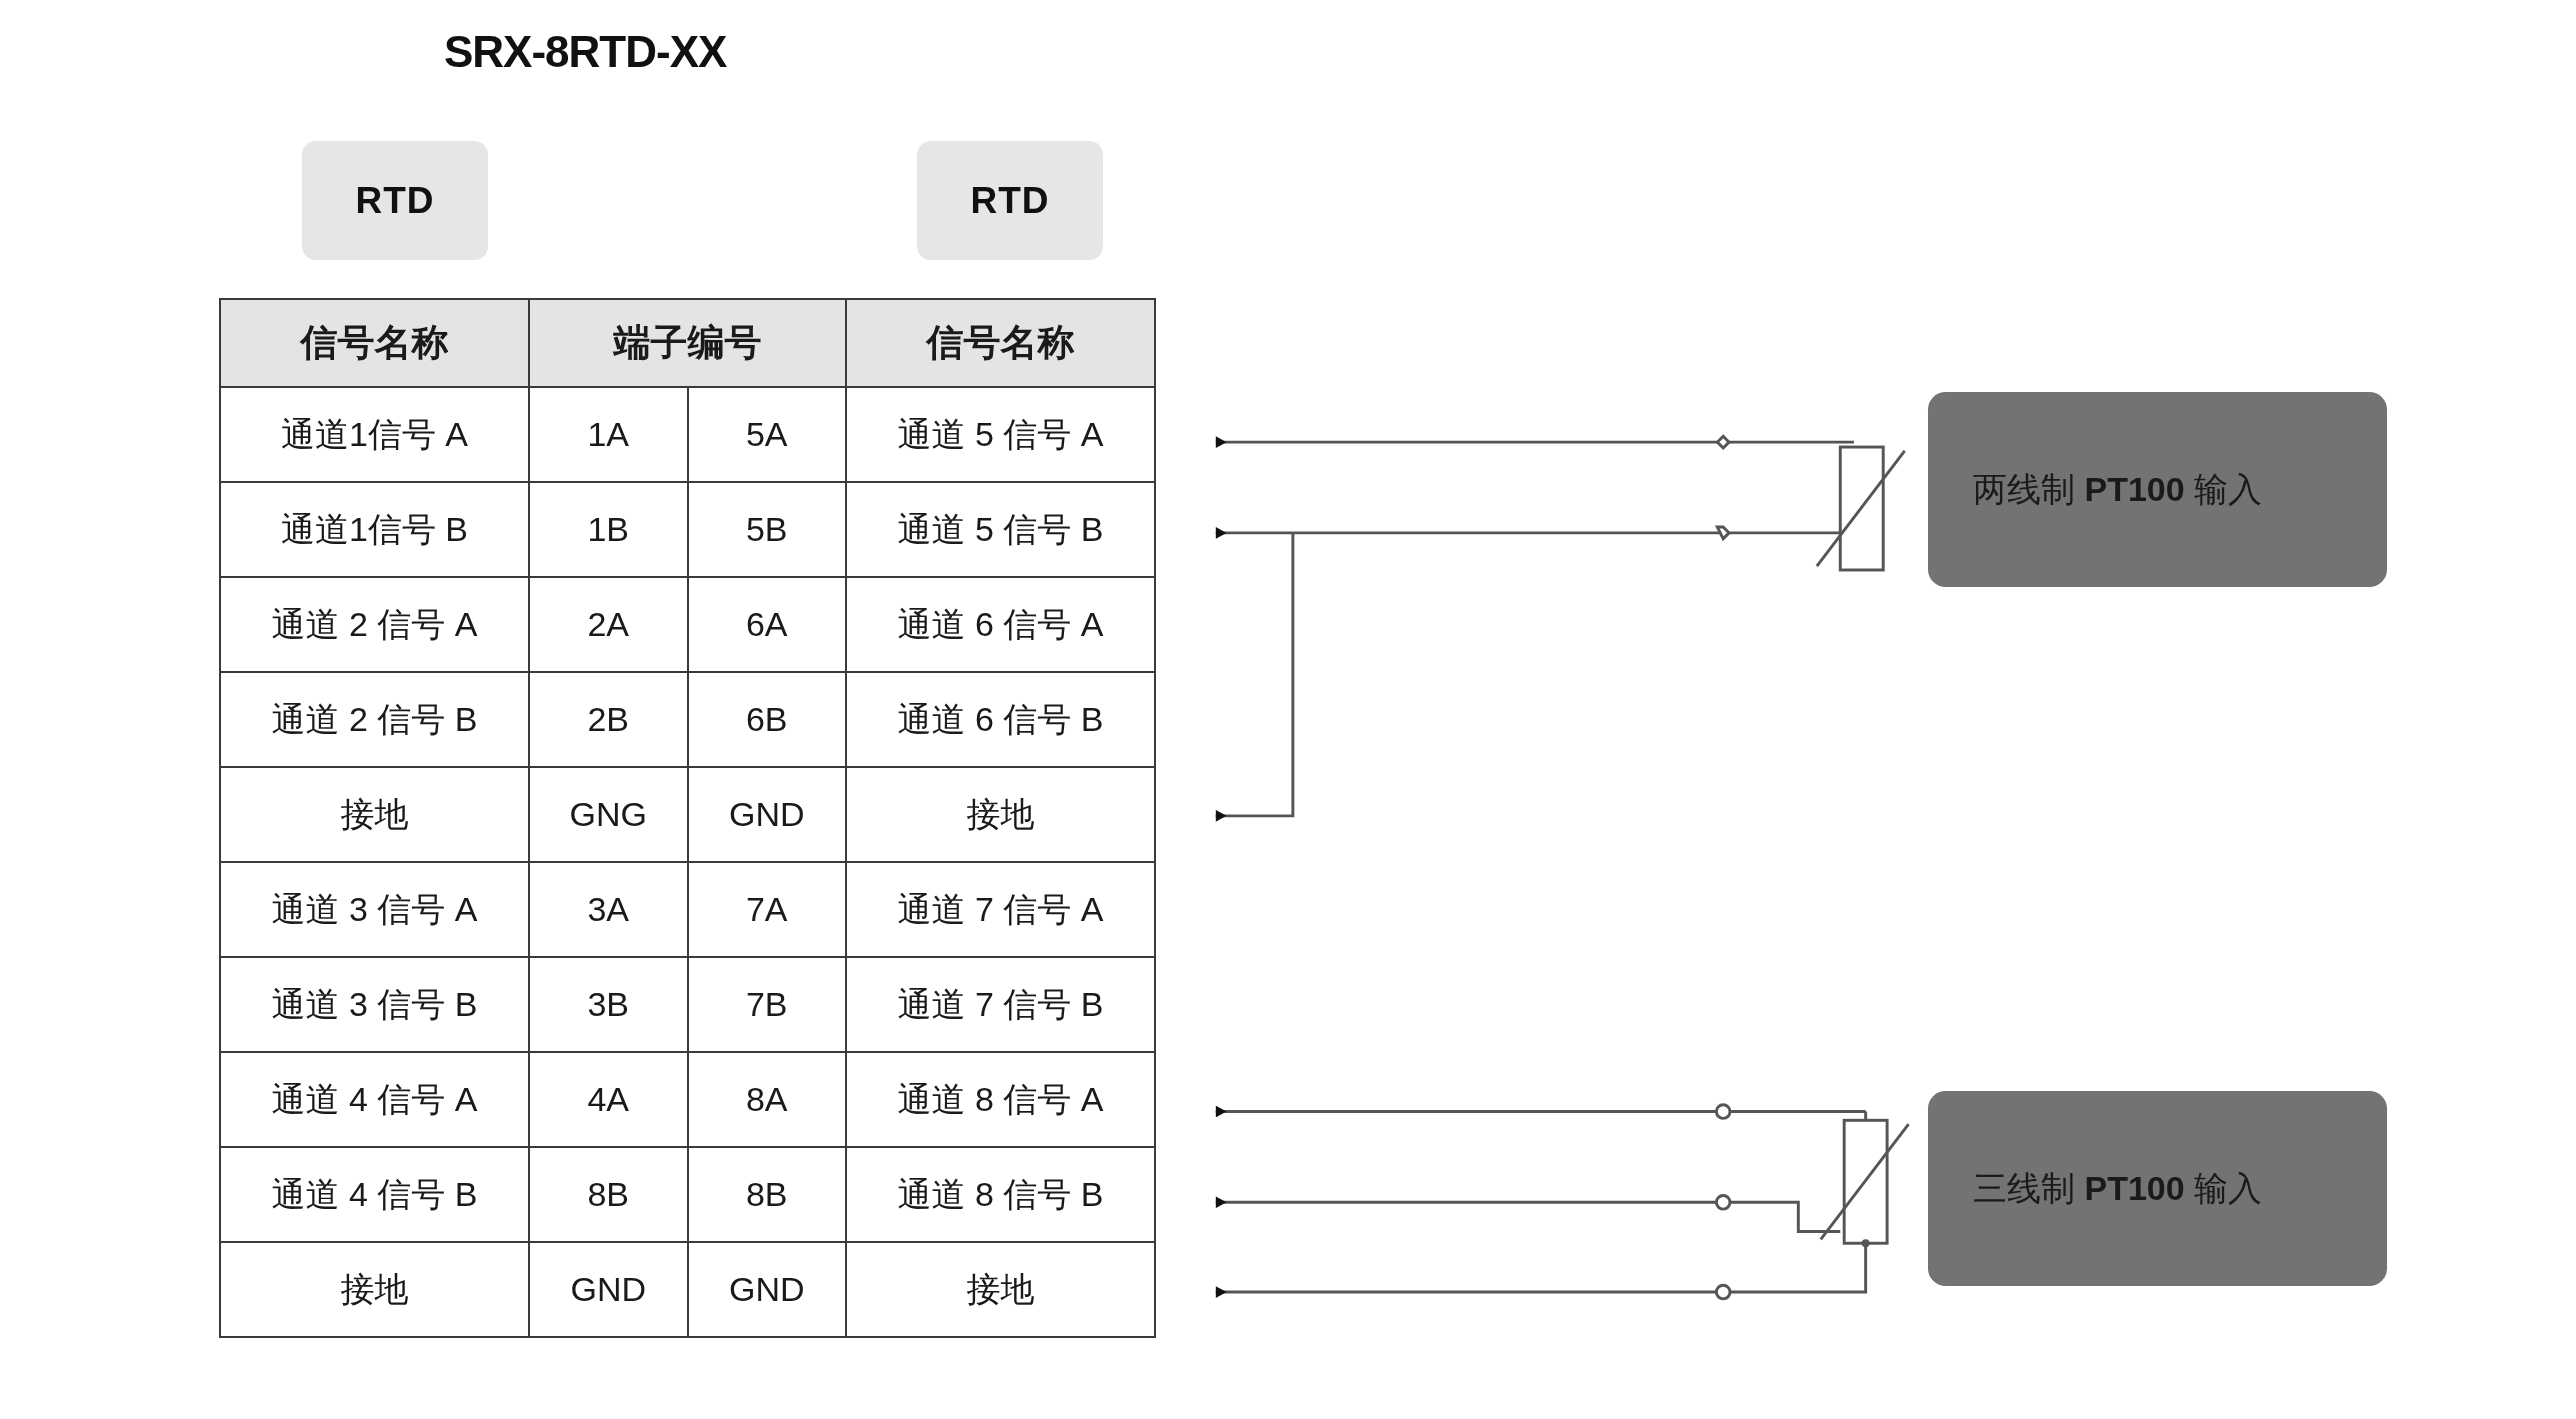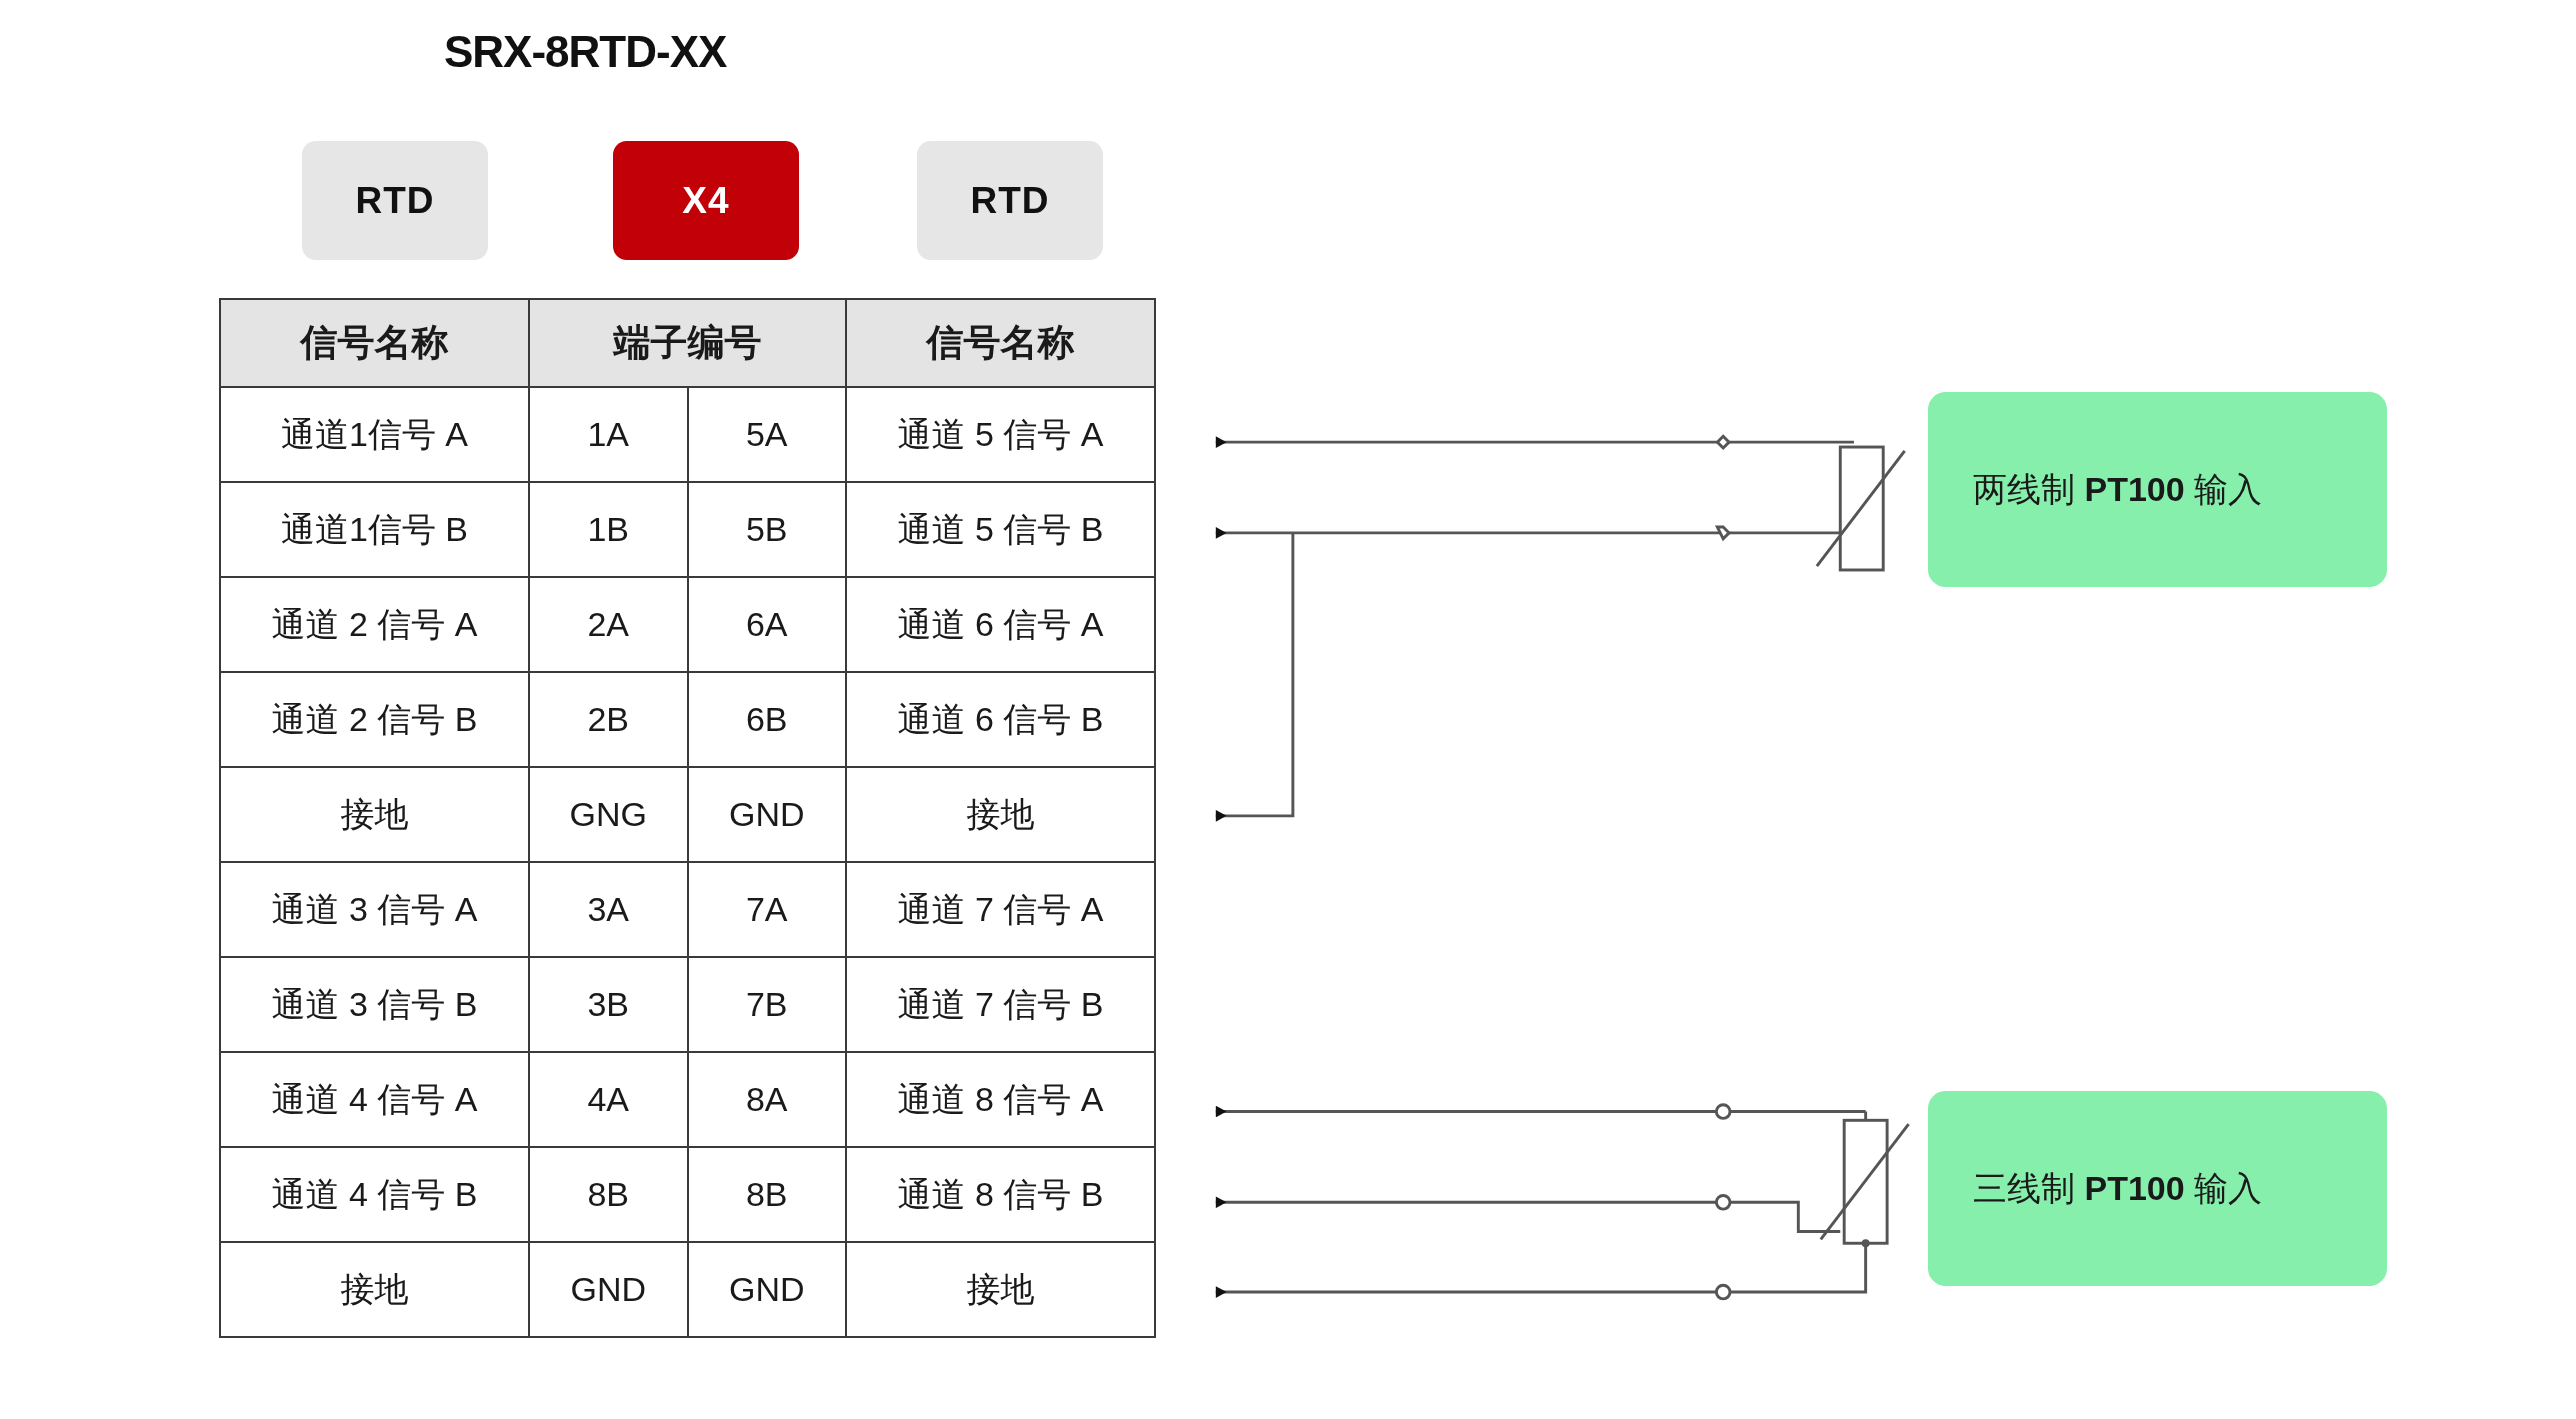--- a/index.html
+++ b/index.html
@@ -54,44 +54,41 @@
     height:86px;
   }
   .tbl td{font-size:34px;}
   .col-sig{width:307px;}
   .col-num{width:156px;}
   .num-cell{font-size:34px;}
 
   
   .callout{
     position:absolute;
-    background:#86efac;border-radius:17.6px;
+    background:#737373;border-radius:17.6px;
     display:flex;align-items:center;
     font-size:34px;color:#1a1a1a;
     padding-left:45px;box-sizing:border-box;
   }
   .callout b{font-weight:bold;}
   #callout-0{left:1928px;top:392px;width:459px;height:195px;}
   #callout-1{left:1928px;top:1091px;width:459px;height:195px;}
 
   
   .wires{position:absolute;left:0;top:0;width:2576px;height:1420px;overflow:visible;}
 </style>
 </head>
 <body>
 
 <div class="stage">
 
   <div class="title">SRX-8RTD-XX</div>
 
   <div class="badge gray" id="badge-0">
     <span>RTD</span>
-  </div>
-  <div class="badge red" id="badge-1" style="background: rgb(193, 0, 7);">
-    <span>X4</span>
   </div>
   <div class="badge gray" id="badge-2">
     <span>RTD</span>
   </div>
 
   <table class="tbl">
     <thead>
       <tr>
         <th class="col-sig">信号名称</th>
         <th colspan="2">端子编号</th>

